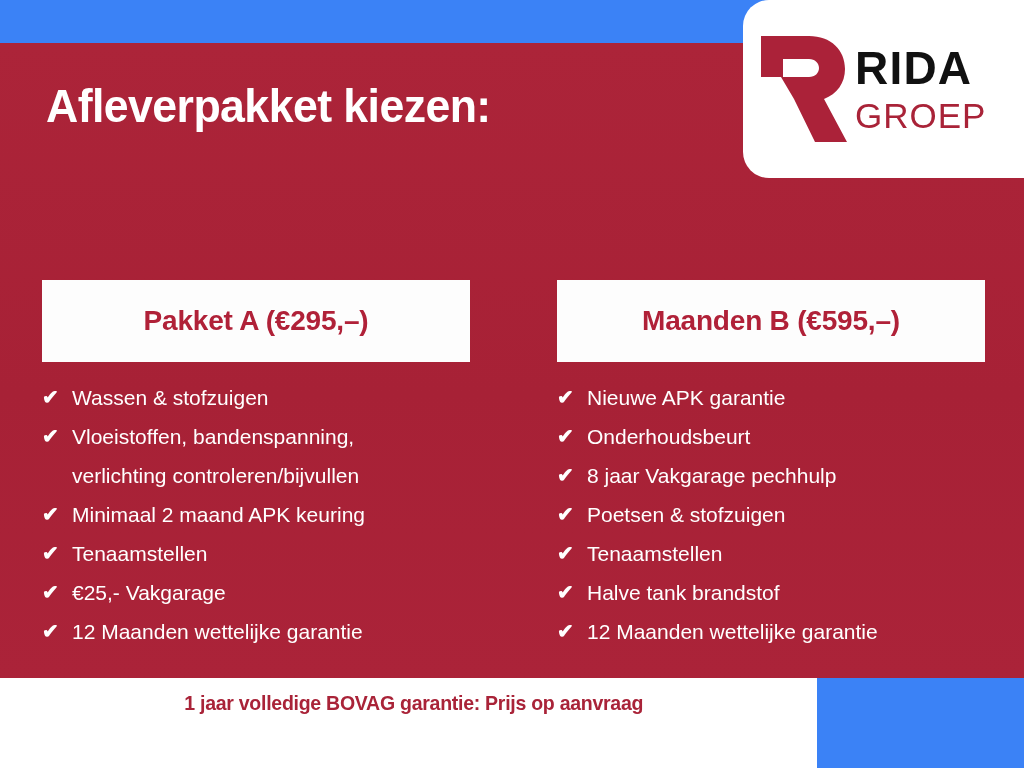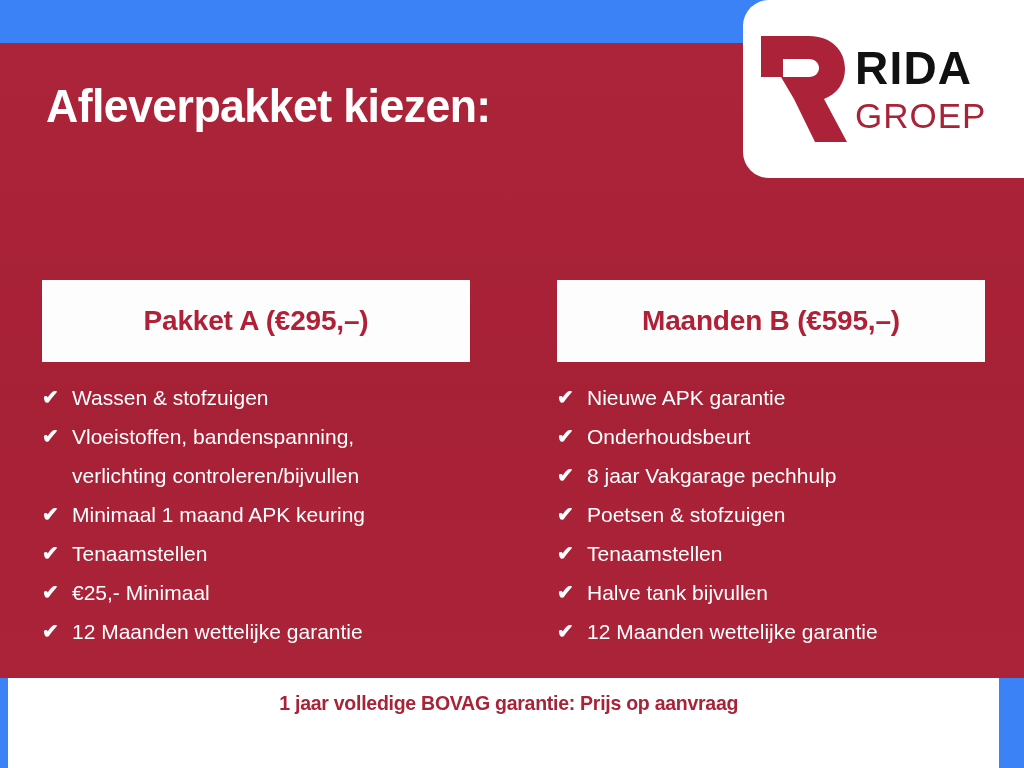--- a/index.html
+++ b/index.html
@@ -139,23 +139,23 @@
     line-height: 39px;
   }
   .feature-text {
     flex: 1 1 auto;
     white-space: pre-line;
   }
 
   
   .footer {
     position: absolute;
-    left: 8px;
+    left: 0;
     top: 678px;
-    width: 991px;
+    width: 817px;
     height: 90px;
     background: #ffffff;
     display: flex;
     justify-content: center;
     align-items: flex-start;
     padding-top: 13px;
     box-sizing: border-box;
     padding-left: 10px;
   }
   .footer-text {
@@ -195,29 +195,29 @@
           <span class="feature-check">✔</span>
           <span class="feature-text">Wassen &amp; stofzuigen</span>
         </li>
         <li class="feature-item">
           <span class="feature-check">✔</span>
           <span class="feature-text">Vloeistoffen, bandenspanning,
 verlichting controleren/bijvullen</span>
         </li>
         <li class="feature-item">
           <span class="feature-check">✔</span>
-          <span class="feature-text">Minimaal 1 maand APK keuring</span>
+          <span class="feature-text">Minimaal 2 maand APK keuring</span>
         </li>
         <li class="feature-item">
           <span class="feature-check">✔</span>
           <span class="feature-text">Tenaamstellen</span>
         </li>
         <li class="feature-item">
           <span class="feature-check">✔</span>
-          <span class="feature-text">€25,- Minimaal</span>
+          <span class="feature-text">€25,- Vakgarage</span>
         </li>
         <li class="feature-item">
           <span class="feature-check">✔</span>
           <span class="feature-text">12 Maanden wettelijke garantie</span>
         </li>
       </ul>
   </div>
 
   <div class="package col-b">
     <div class="package-header">
@@ -239,21 +239,21 @@
         <li class="feature-item">
           <span class="feature-check">✔</span>
           <span class="feature-text">Poetsen &amp; stofzuigen</span>
         </li>
         <li class="feature-item">
           <span class="feature-check">✔</span>
           <span class="feature-text">Tenaamstellen</span>
         </li>
         <li class="feature-item">
           <span class="feature-check">✔</span>
-          <span class="feature-text">Halve tank bijvullen</span>
+          <span class="feature-text">Halve tank brandstof</span>
         </li>
         <li class="feature-item">
           <span class="feature-check">✔</span>
           <span class="feature-text">12 Maanden wettelijke garantie</span>
         </li>
       </ul>
   </div>
 
   <div class="footer">
     <span class="footer-text">1 jaar volledige BOVAG garantie: Prijs op aanvraag</span>

